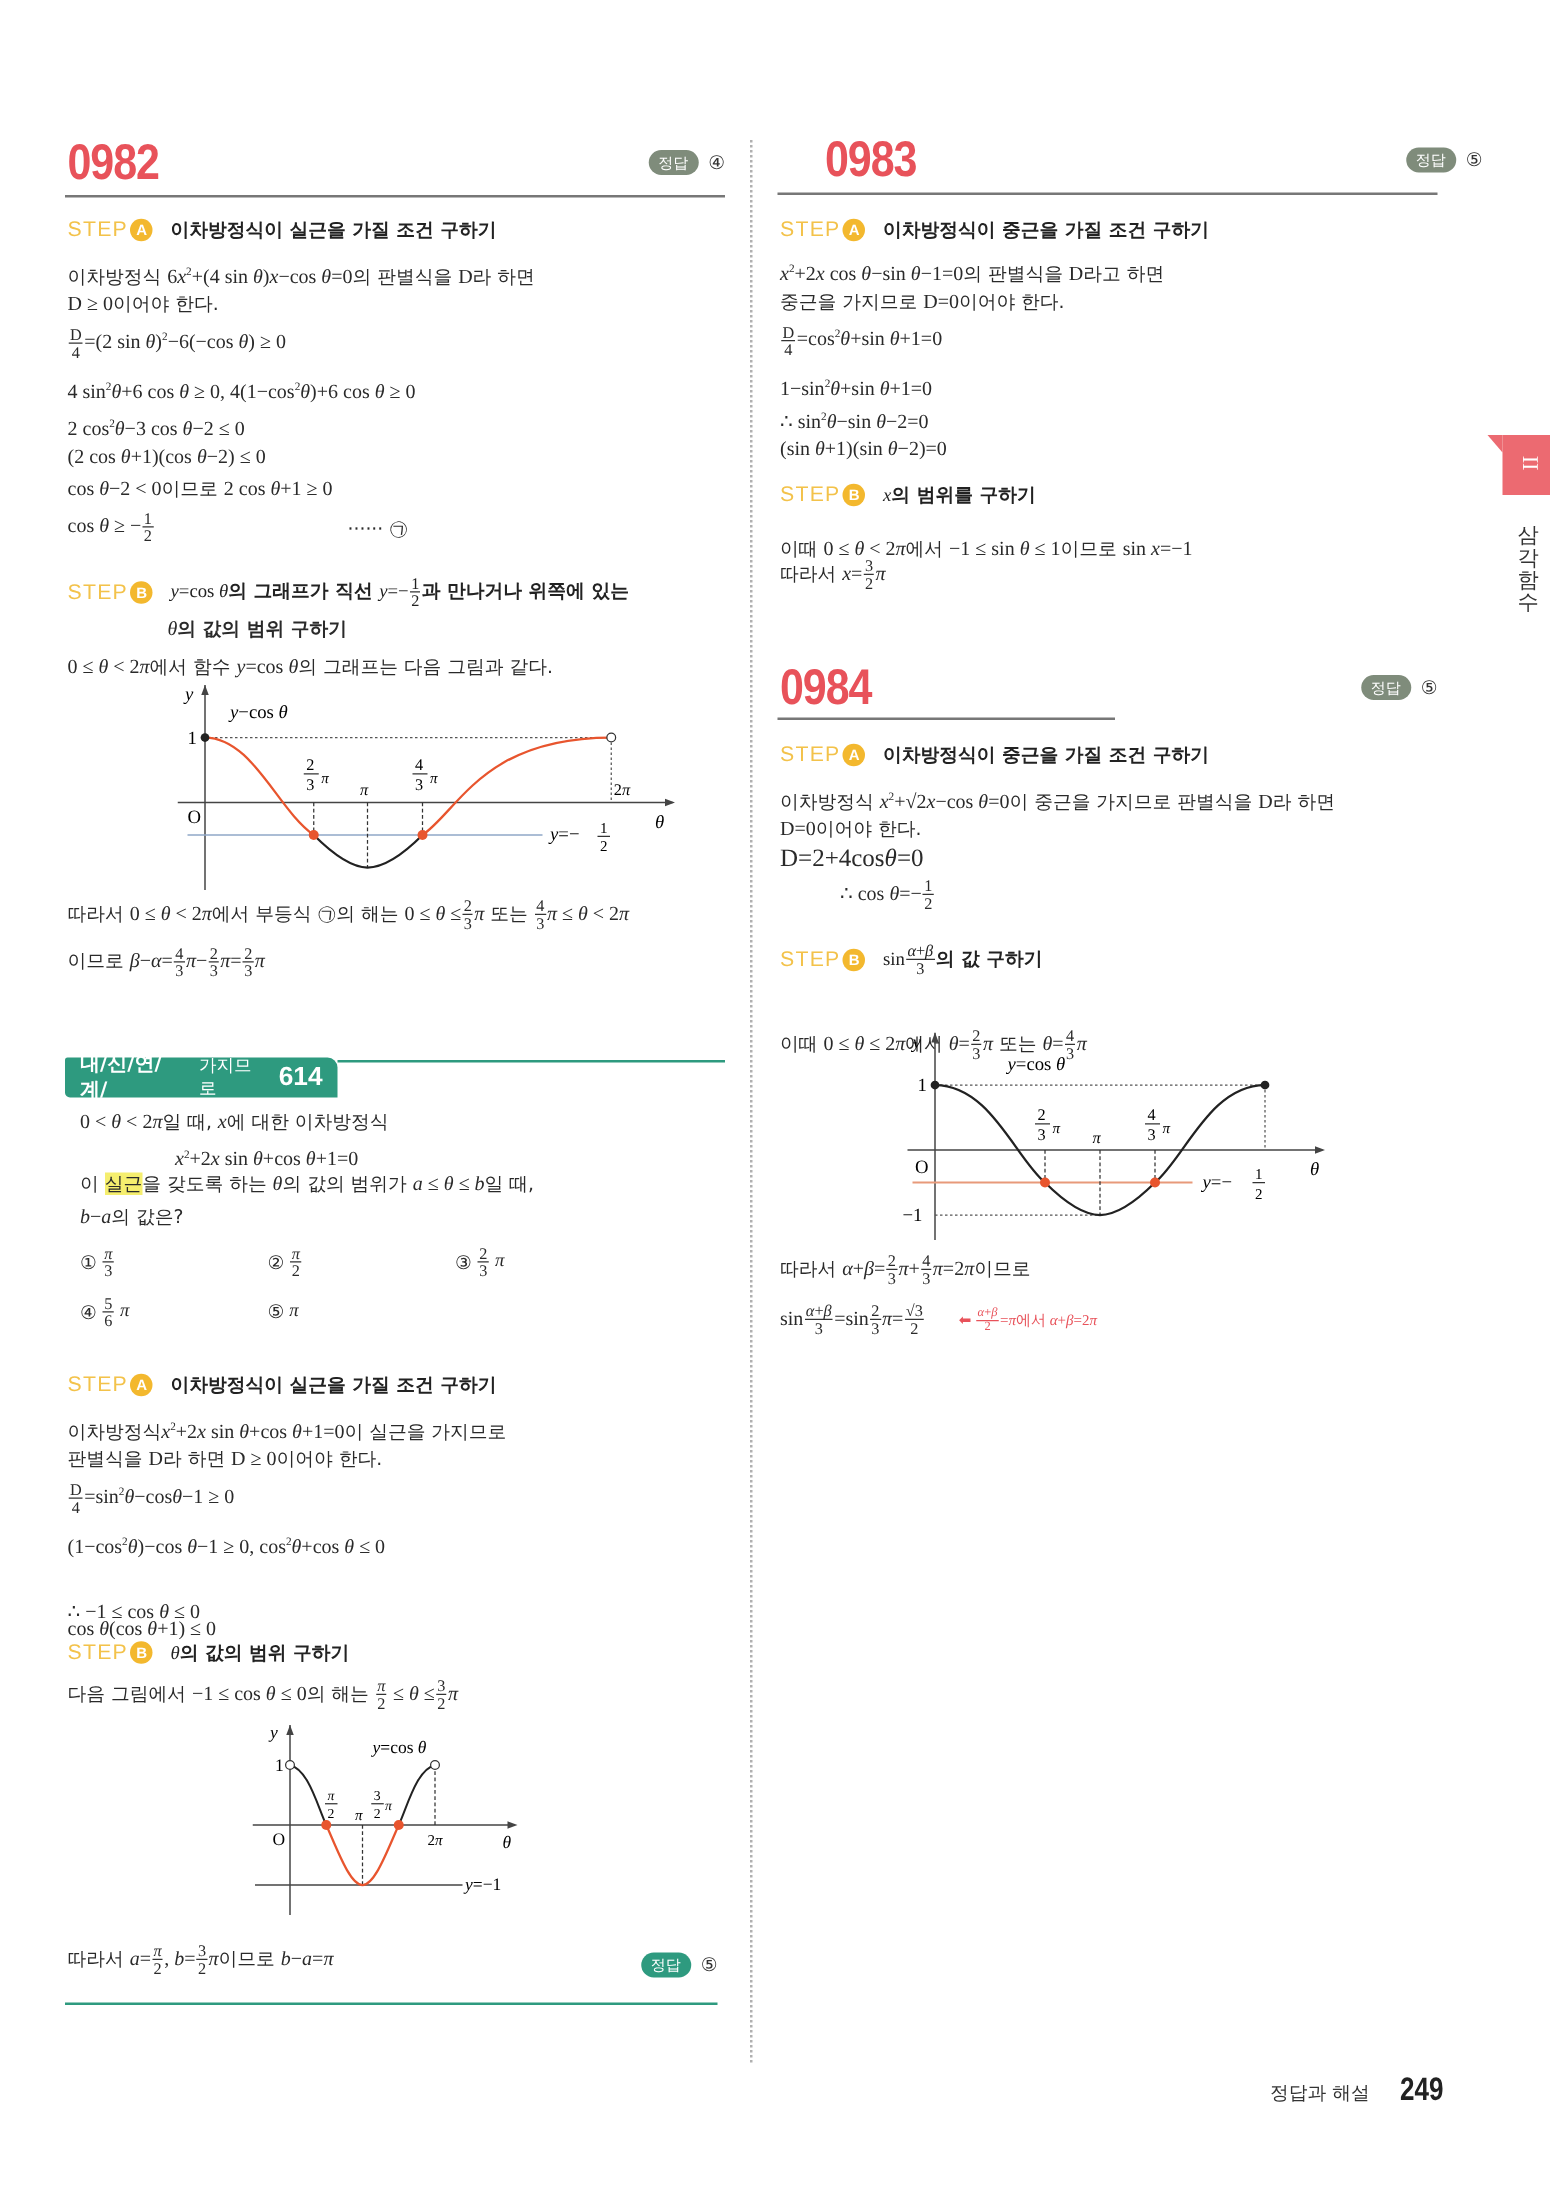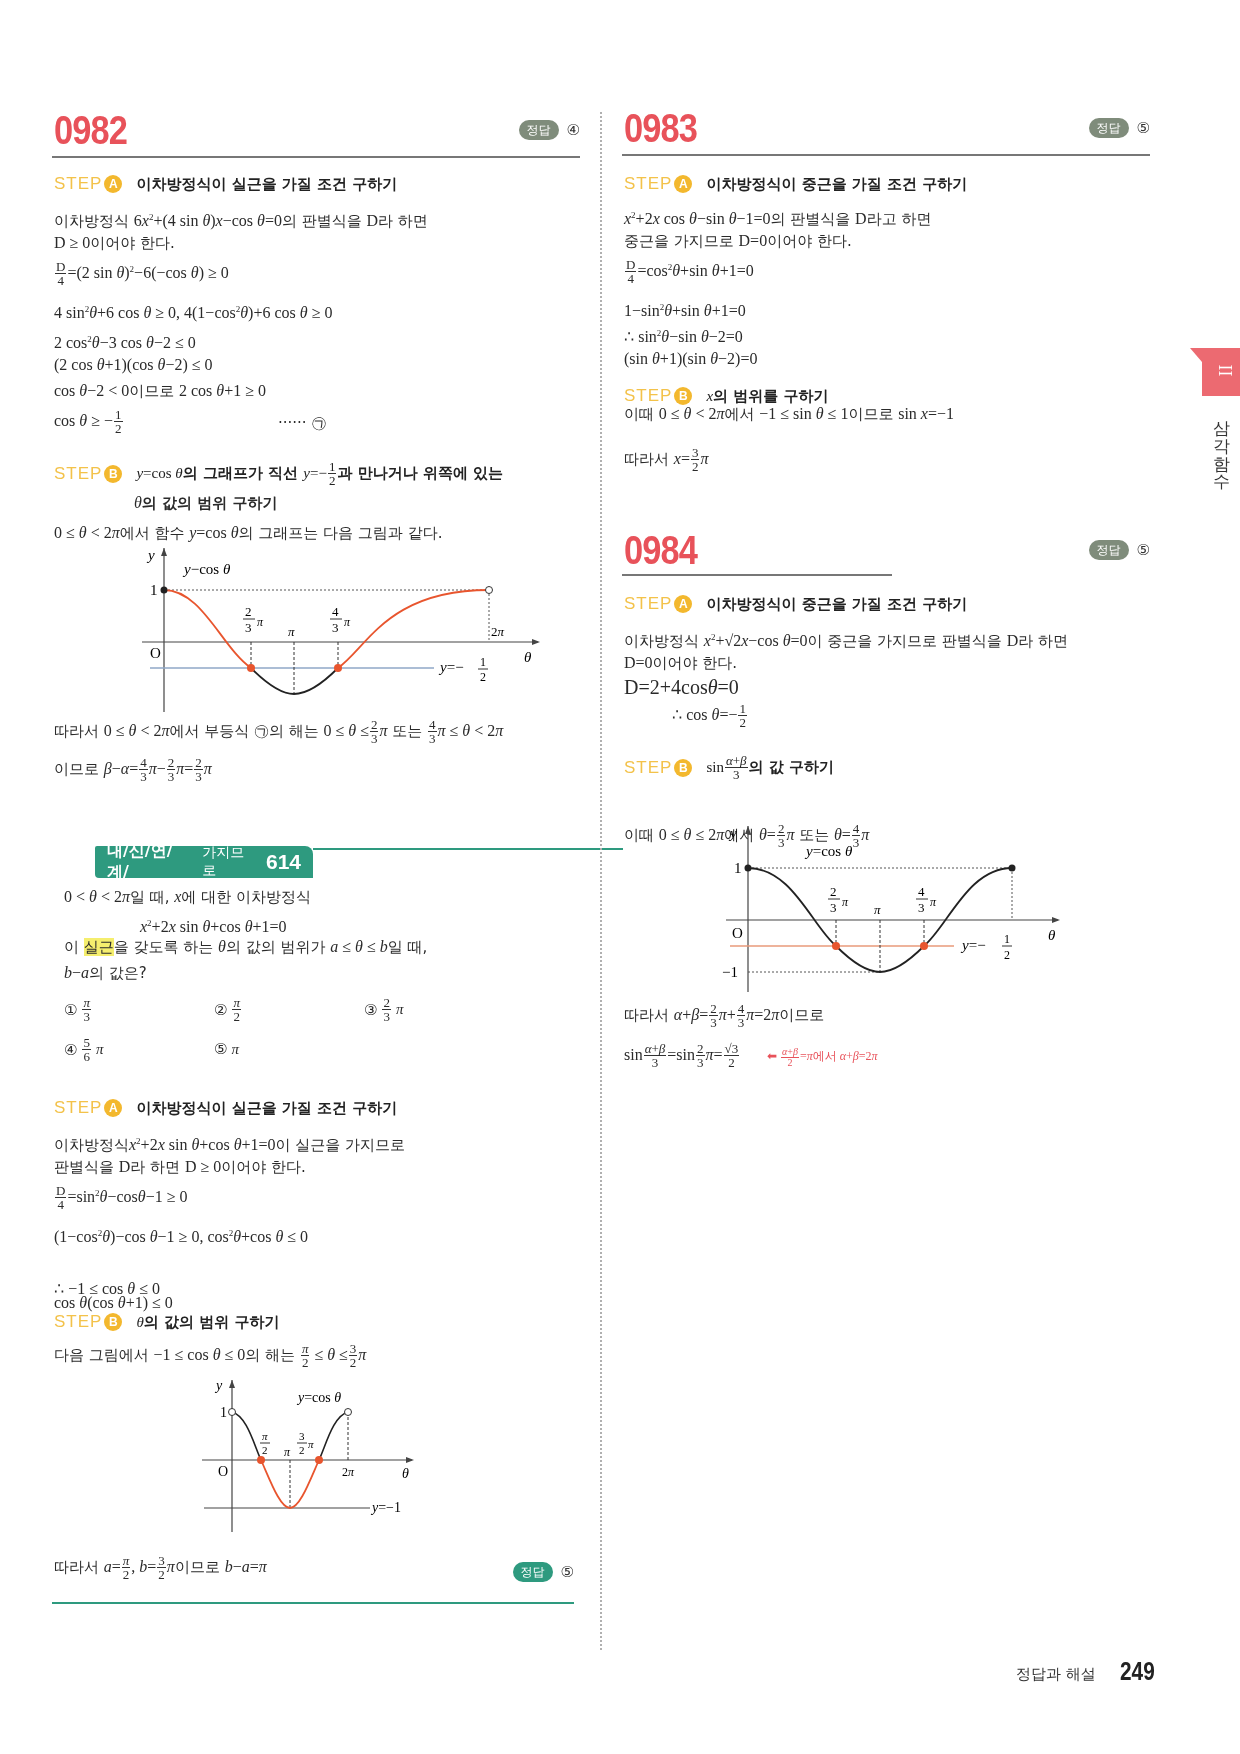--- a/index.html
+++ b/index.html
@@ -27,21 +27,21 @@
   .step-circle { display: inline-block; width: 18px; height: 18px; border-radius: 50%; background: #f3b82e; color: #fff; font-size: 12px; font-weight: bold; text-align: center; line-height: 18px; margin-left: 2px; margin-right: 14px; font-family: "Liberation Sans", sans-serif; }
   .step-title { font-weight: bold; color: #222; font-size: 15px; }
 
   .line { position: absolute; left: 2px; font-size: 15px; white-space: nowrap; line-height: 22px; }
   .line .math { font-size: 16px; }
 
   .frac { display: inline-flex; flex-direction: column; align-items: center; vertical-align: middle; font-family: "Liberation Serif", serif; font-size: 13px; line-height: 13px; margin: 0 1px; }
   .frac .num { border-bottom: 1px solid #333; padding: 0 1px; }
   sup { font-size: 9px; vertical-align: super; }
 
-  .banner { position: absolute; left: 0; width: 528px; height: 32px; margin-left: 43px; }
+  .banner { position: absolute; left: 0; width: 528px; height: 32px; }
   .banner-tag { position: absolute; left: 0; top: 0; height: 32px; background: #2e9a7f; color: #fff; padding: 4px 12px; font-size: 17px; border-radius: 2px 8px 0 4px; display: flex; align-items: center; gap: 8px; width: 218px; }
   .banner-tag .b1 { font-weight: bold; font-size: 16px; }
   .banner-tag .b2 { font-size: 14px; }
   .banner-tag .b3 { font-weight: bold; font-size: 21px; font-family: "Liberation Sans", sans-serif; }
   .banner-rule { position: absolute; left: 218px; top: 2px; right: 0; border-top: 2px solid #2e9a7f; }
 
   .highlight { background: #f5ee6e; }
 
   .choice { position: absolute; font-size: 15px; display: flex; align-items: center; gap: 4px; }
 
@@ -292,21 +292,21 @@
     <span class="answer-num">⑤</span>
   </div>
 </div>
 
 <div class="bottom-rule"></div>
 
 <div class="divider"></div>
 
 <div class="col col-right">
 
-  <div class="prob-head" style="top:106px;">
+  <div class="prob-head" style="top:106px;margin-left:36px;">
     <div class="prob-num">0983</div>
     <div class="answer">
       <span class="answer-badge">정답</span>
       <span class="answer-num">⑤</span>
     </div>
   </div>
   <div class="prob-rule" style="top:154px;"></div>
 
   <div class="step" style="top:174px;">
     <span class="step-word">STEP</span>
@@ -321,21 +321,21 @@
       </span><span class="math">=cos<sup>2</sup><i>θ</i>+sin <i>θ</i>+1=0</span></div>
   <div class="line" style="top:296px;"><span class="math">1−sin<sup>2</sup><i>θ</i>+sin <i>θ</i>+1=0</span></div>
   <div class="line" style="top:322px;"><span class="math">∴ sin<sup>2</sup><i>θ</i>−sin <i>θ</i>−2=0</span></div>
   <div class="line" style="top:348px;"><span class="math">(sin <i>θ</i>+1)(sin <i>θ</i>−2)=0</span></div>
 
   <div class="step" style="top:386px;">
     <span class="step-word">STEP</span>
     <span class="step-circle">B</span>
     <span class="step-title"><span class="math" style="font-weight:normal"><i>x</i></span>의 범위를 구하기</span>
   </div>
-  <div class="line" style="top:403px;">이때 <span class="math">0 ≤ <i>θ</i> &lt; 2<i>π</i></span>에서 <span class="math">−1 ≤ sin <i>θ</i> ≤ 1</span>이므로 <span class="math">sin <i>x</i>=−1</span></div>
+  <div class="line" style="top:428px;">이때 <span class="math">0 ≤ <i>θ</i> &lt; 2<i>π</i></span>에서 <span class="math">−1 ≤ sin <i>θ</i> ≤ 1</span>이므로 <span class="math">sin <i>x</i>=−1</span></div>
   <div class="line" style="top:446px;">따라서 <span class="math"><i>x</i>=</span><span class="frac">
         <span class="num">3</span>
         <span>2</span>
       </span><span class="math"><i>π</i></span></div>
 
   <div class="prob-head" style="top:528px;">
     <div class="prob-num">0984</div>
     <div class="answer">
       <span class="answer-badge">정답</span>
       <span class="answer-num">⑤</span>

